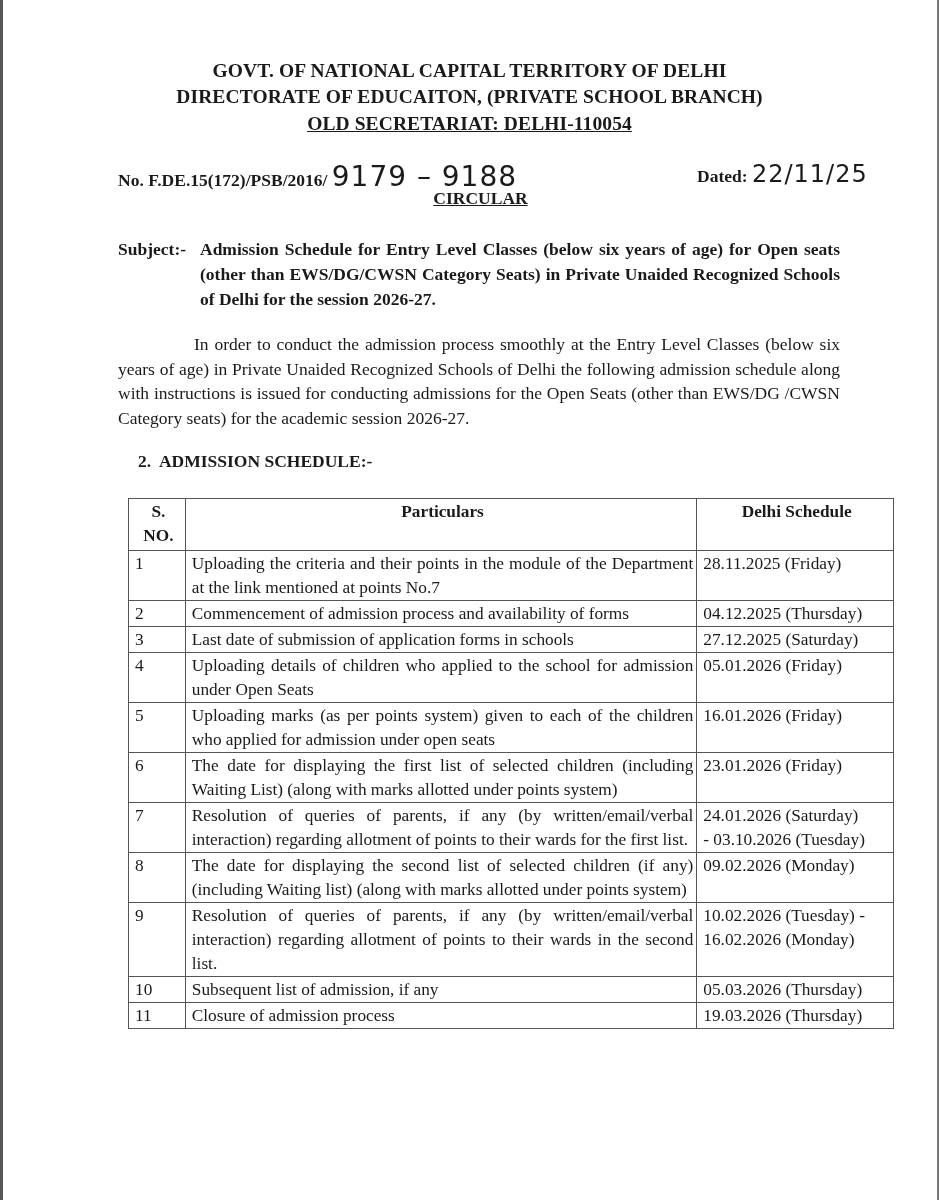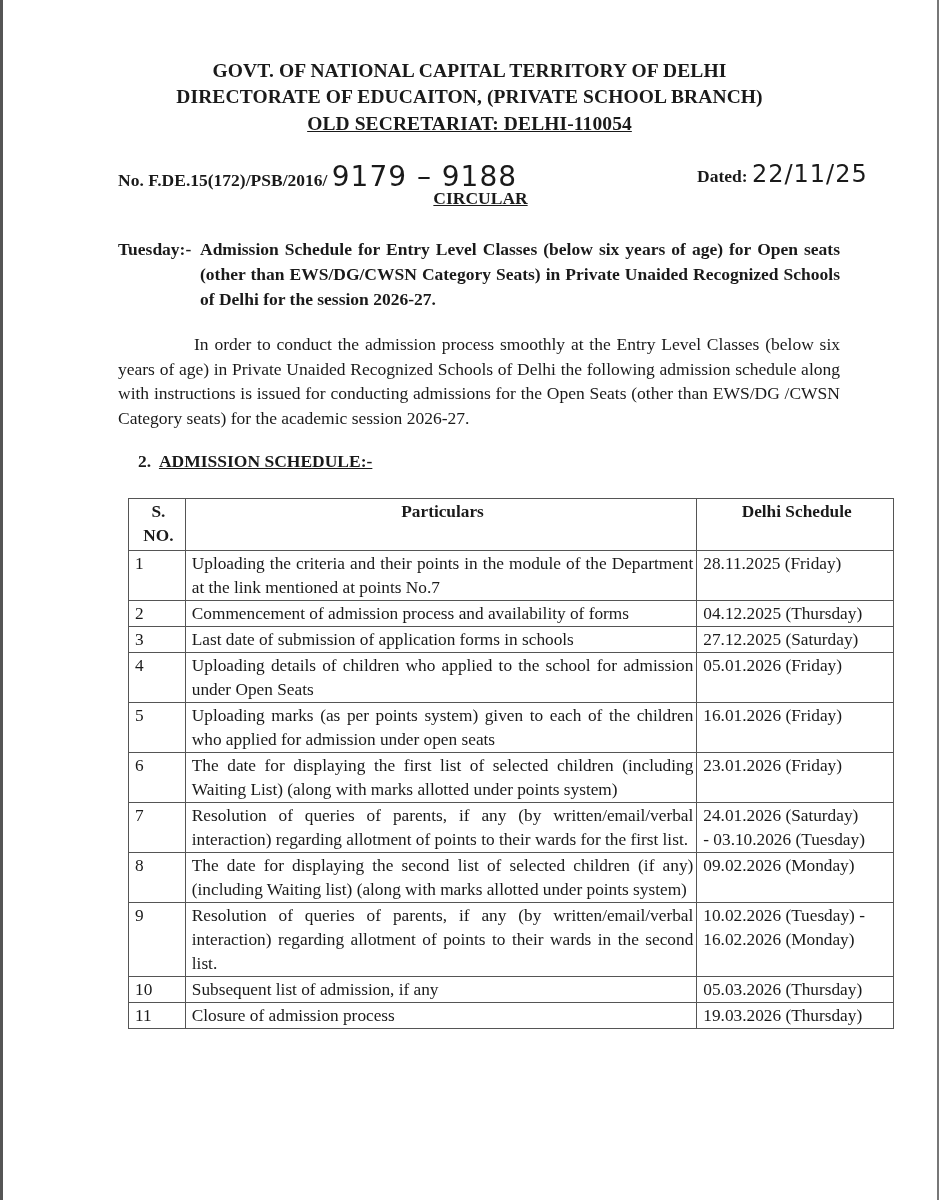--- a/index.html
+++ b/index.html
@@ -25,21 +25,21 @@
     .dated .hand { font-size: 24px; margin-top: 19px; }
     .circular { position: absolute; left: 0; width: 939px; text-align: center; top: 188px; font-weight: bold; font-size: 17.5px; text-decoration: underline; padding-left: 22px; box-sizing: border-box; }
 
     .subject { position: absolute; left: 118px; top: 237px; width: 722px; font-weight: bold; font-size: 17.5px; line-height: 25px; }
     .subject .lbl { position: absolute; left: 0; top: 0; }
     .subject .txt { margin-left: 82px; text-align: justify; }
 
     .para { position: absolute; left: 118px; top: 332px; width: 722px; font-size: 17.5px; line-height: 24.5px; text-align: justify; text-indent: 76px; }
 
     .sec { position: absolute; left: 138px; top: 451px; font-weight: bold; font-size: 17.5px; }
-    .sec .u { text-decoration: underline; }
+    .sec .u { }
 
     table.sched { position: absolute; left: 128px; top: 498px; width: 766px; border-collapse: collapse; font-size: 17.3px; line-height: 24px; }
     table.sched td, table.sched th { border: 1px solid #555; vertical-align: top; padding: 1px 3px 0 6px; }
     table.sched th { font-weight: bold; text-align: center; }
     .c-sn { width: 47px; text-align: left; }
     .c-part { width: 506px; text-align: justify; }
     .c-time { width: 187px; }
     th.c-sn { text-align: left; padding-left: 2px; }
     td.c-sn { padding-left: 12px; }
     th.c-time { text-align: left; padding-left: 30px; }
@@ -63,21 +63,21 @@
     <span class="hand">9179 – 9188</span>
   </div>
   <div class="dated">
     <span>Dated:</span>
     <span class="hand">22/11/25</span>
   </div>
 
   <div class="circular">CIRCULAR</div>
 
   <div class="subject">
-    <span class="lbl">Tuesday:-</span>
+    <span class="lbl">Subject:-</span>
     <div class="txt">Admission Schedule for Entry Level Classes (below six years of age) for Open seats (other than EWS/DG/CWSN Category Seats) in Private Unaided Recognized Schools of Delhi for the session 2026-27.</div>
   </div>
 
   <div class="para">In order to conduct the admission process smoothly at the Entry Level Classes (below six years of age) in Private Unaided Recognized Schools of Delhi the following admission schedule along with instructions is issued for conducting admissions for the Open Seats (other than EWS/DG /CWSN Category seats) for the academic session 2026-27.</div>
 
   <div class="sec">
     <span>2.</span>&nbsp;
     <span class="u">ADMISSION SCHEDULE:-</span>
   </div>
 

